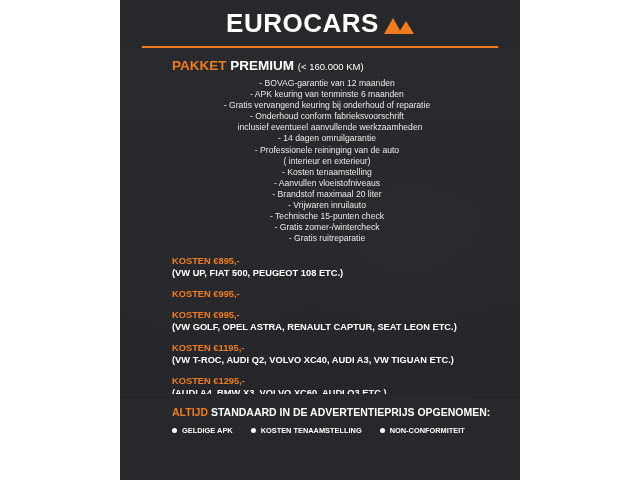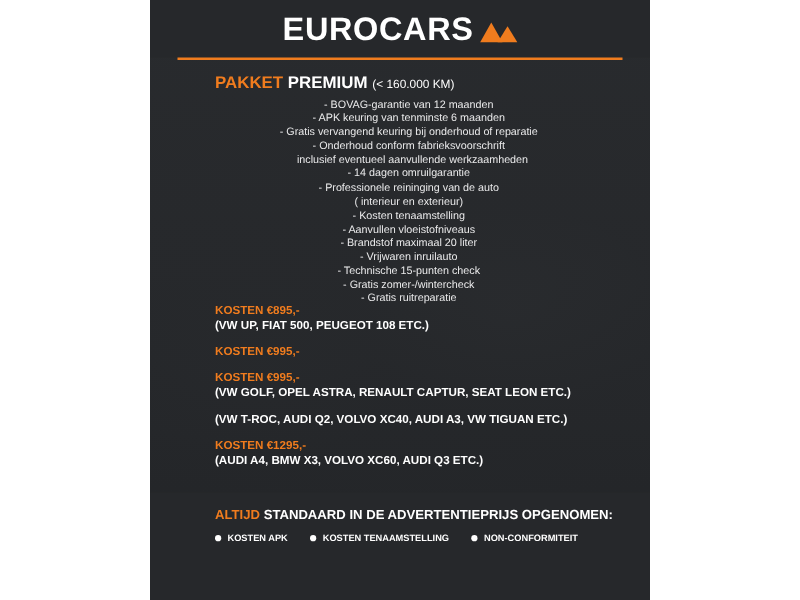--- a/index.html
+++ b/index.html
@@ -108,21 +108,21 @@
     color: #e9e9ea;
     font-size: 8.6px;
     line-height: 11.1px;
     text-align: center;
   }
   .bullets li { white-space: nowrap; }
   .bullets li.indent { padding-left: 6px; }
   .prices {
     position: absolute;
     left: 52px;
-    top: 196px;
+    top: 209px;
     width: 330px;
   }
   .price-block { margin-bottom: 9px; }
   .price-amount {
     color: #f07c1e;
     font-size: 9.3px;
     font-weight: bold;
     line-height: 12px;
     white-space: nowrap;
   }
@@ -226,38 +226,39 @@
           <div class="price-models">(VW UP, FIAT 500, PEUGEOT 108 ETC.)</div>
         </div>
         <div class="price-block">
           <div class="price-amount">KOSTEN €995,-</div>
         </div>
         <div class="price-block">
           <div class="price-amount">KOSTEN €995,-</div>
           <div class="price-models">(VW GOLF, OPEL ASTRA, RENAULT CAPTUR, SEAT LEON ETC.)</div>
         </div>
         <div class="price-block">
+          <div class="price-amount">KOSTEN €1195,-</div>
           <div class="price-models">(VW T-ROC, AUDI Q2, VOLVO XC40, AUDI A3, VW TIGUAN ETC.)</div>
         </div>
         <div class="price-block">
           <div class="price-amount">KOSTEN €1295,-</div>
           <div class="price-models">(AUDI A4, BMW X3, VOLVO XC60, AUDI Q3 ETC.)</div>
         </div>
       </div>
     </div>
 
     <div class="footer">
       <div class="footer-title">
         <span class="altijd">ALTIJD</span>
         <span class="rest">STANDAARD IN DE ADVERTENTIEPRIJS OPGENOMEN:</span>
       </div>
       <div class="footer-items">
         <div class="footer-item">
           <span class="dot"></span>
-          <span>KOSTEN APK</span>
+          <span>GELDIGE APK</span>
         </div>
         <div class="footer-item">
           <span class="dot"></span>
           <span>KOSTEN TENAAMSTELLING</span>
         </div>
         <div class="footer-item">
           <span class="dot"></span>
           <span>NON-CONFORMITEIT</span>
         </div>
       </div>

